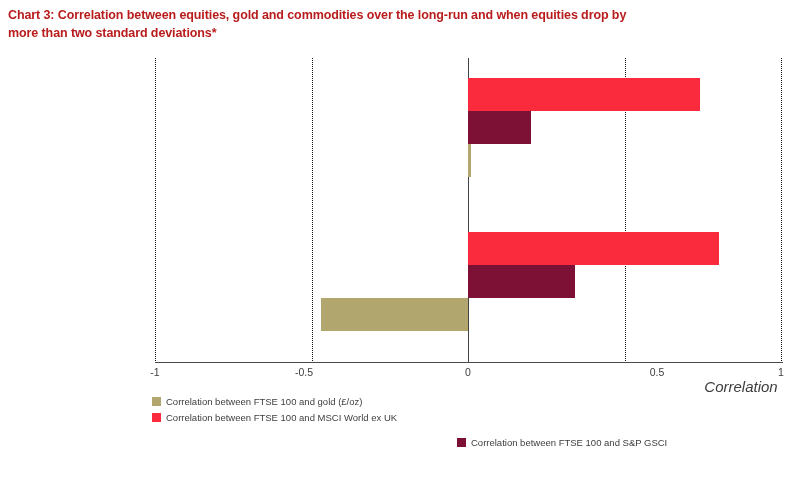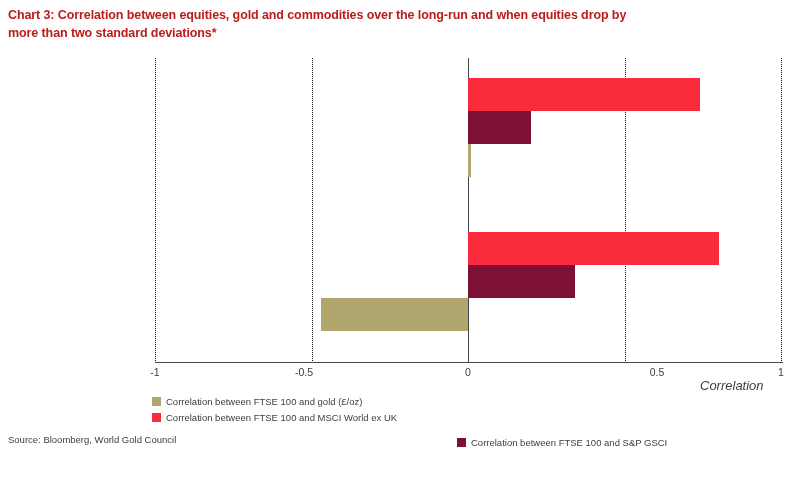--- a/index.html
+++ b/index.html
@@ -75,22 +75,22 @@
     top: 366px;
     font-size: 10.5px;
     color: #3d3d3d;
     transform: translateX(-50%);
   }
   #x-axis-title {
     position: absolute;
     left: 700px;
     top: 378px;
     width: 82px;
-    text-align: left;
-    font-size: 13px;
+    text-align: center;
+    font-size: 15px;
     font-style: italic;
     color: #3d3d3d;
   }
 
   
   #legend {
     position: absolute;
     left: 152px;
     top: 396px;
     width: 640px;
@@ -163,14 +163,13 @@
     <span class="legend-swatch gsci"></span>
     <span>Correlation between FTSE 100 and S&amp;P GSCI</span>
   </div>
   <div class="legend-item" style="left:0px; top:16px;">
     <span class="legend-swatch msci"></span>
     <span>Correlation between FTSE 100 and MSCI World ex UK</span>
   </div>
 </div>
 
 <div id="footnotes">
-  <div>Source: Bloomberg, World Gold Council</div>
 </div>
 
 </body></html>

